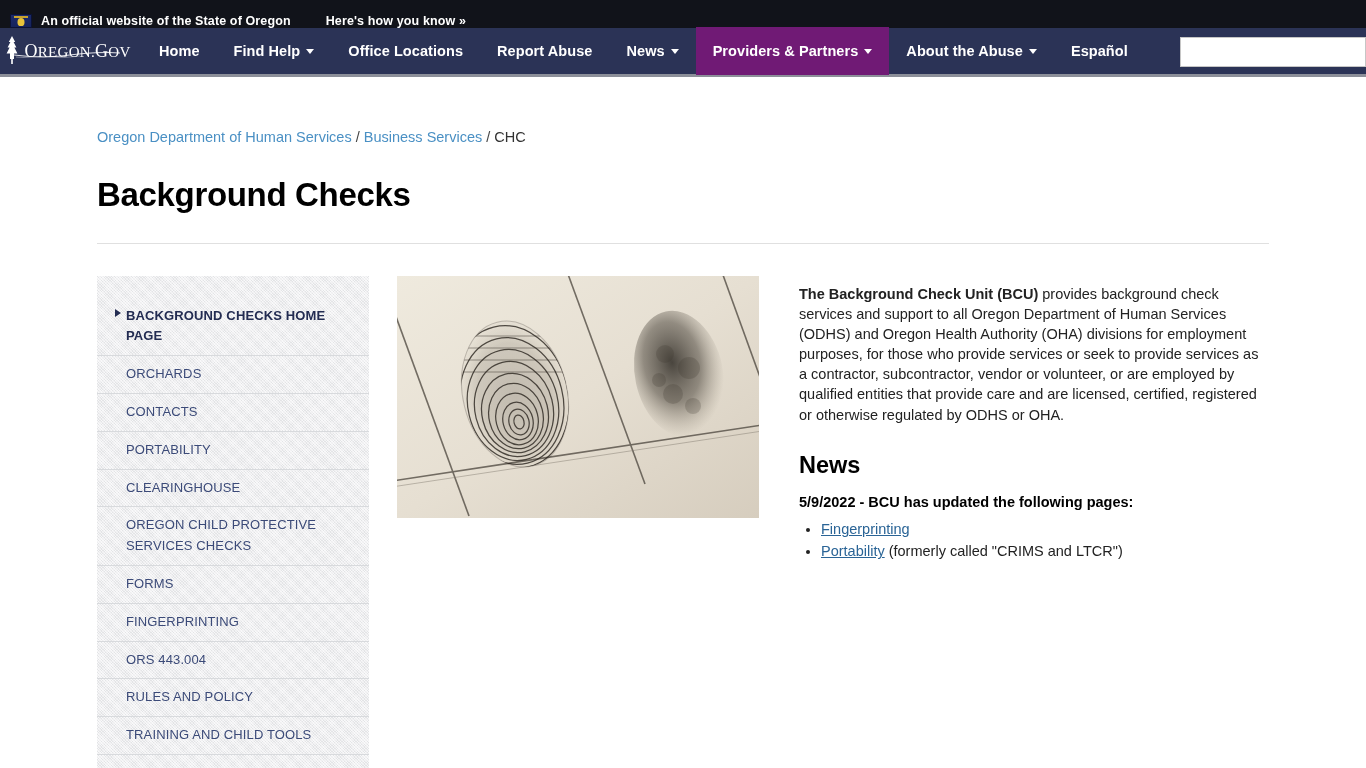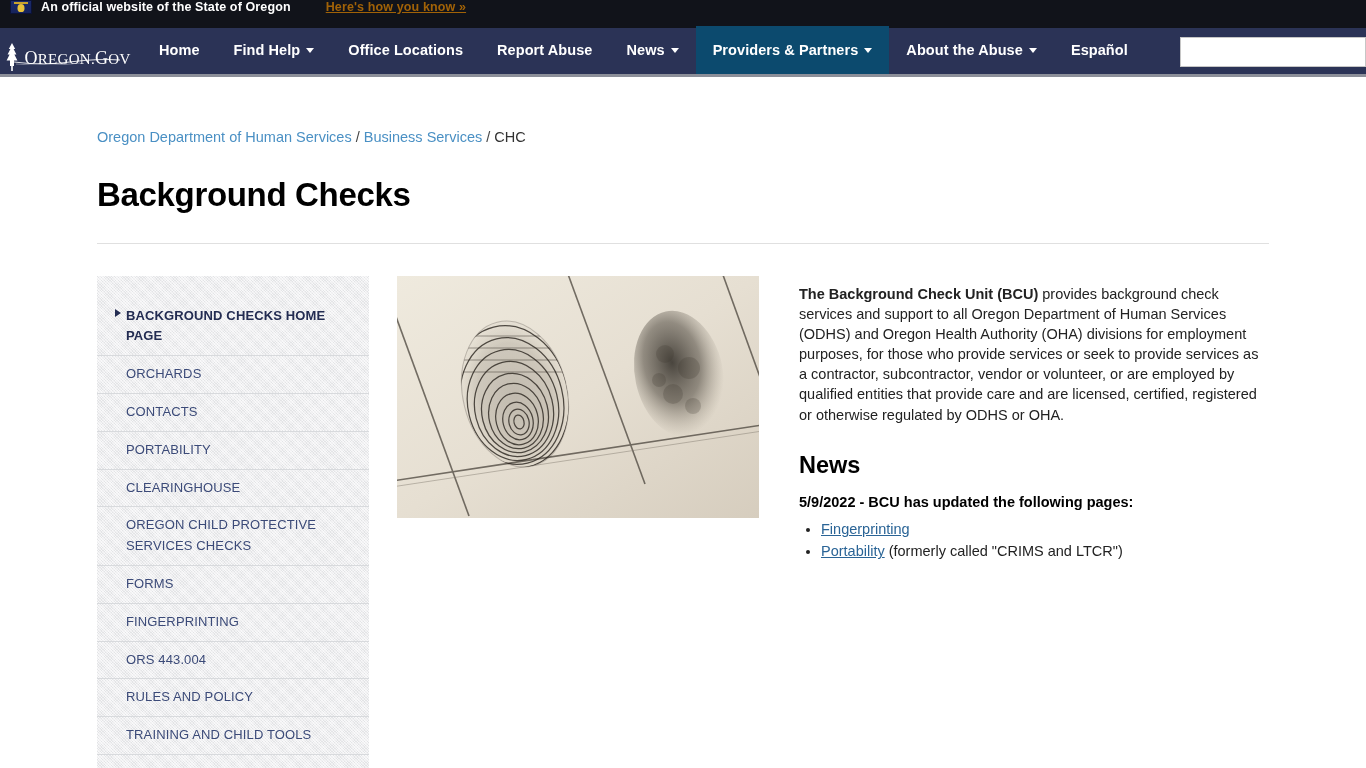--- a/index.html
+++ b/index.html
@@ -11,21 +11,21 @@
     font-family: "Liberation Sans", sans-serif;
     color: #222222;
   }
 
   
   .state-bar {
     height: 28px;
     background: #11131a;
     color: #ffffff;
     display: flex;
-    align-items: flex-start;
+    align-items: flex-end;
     padding-left: 10px;
     font-size: 12.5px;
     font-weight: bold;
     letter-spacing: 0.01em;
   }
   .or-flag {
     width: 22px; height: 14px;
     background: linear-gradient(#1b2a6b, #16235c);
     border: 1px solid #0b1235;
     margin-right: 9px;
@@ -43,34 +43,33 @@
   }
   .or-flag::after {
     content: "";
     position: absolute;
     left: 3px; top: 1px; right: 3px;
     height: 2px;
     background: #c9a32c;
   }
   .state-bar .howyouknow {
     margin-left: 14px;
-    color: #a16207;
-    text-decoration: underline;
+    color: #ffffff;
     font-weight: bold;
     cursor: pointer;
     padding-left: 21px;
   }
 
   
   .navbar {
     height: 49px;
     background: #2b3356;
     border-bottom: 3px solid #8c8f99;
     display: flex;
-    align-items: flex-end;
+    align-items: center;
     position: relative;
   }
   .brand {
     width: 128px;
     flex: 0 0 auto;
     display: flex;
     align-items: center;
     justify-content: center;
     position: relative;
     padding-left: 6px;
@@ -105,21 +104,21 @@
     display: flex;
     align-items: center;
     padding: 16px 17px;
     color: #ffffff;
     font-size: 14.5px;
     font-weight: bold;
     white-space: nowrap;
     cursor: pointer;
     letter-spacing: 0.005em;
   }
-  .nav-item.active { background: #0c4a6e; }
+  .nav-item.active { background: #701a75; }
   .caret {
     display: inline-block;
     margin-left: 6px;
     width: 0; height: 0;
     border-left: 4.5px solid transparent;
     border-right: 4.5px solid transparent;
     border-top: 5px solid #ffffff;
   }
 
   .nav-search {

